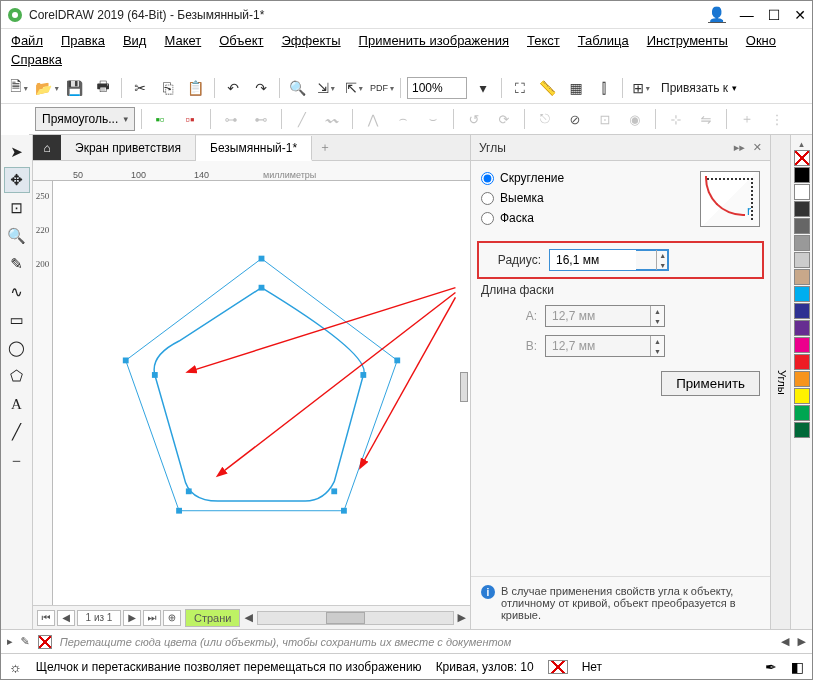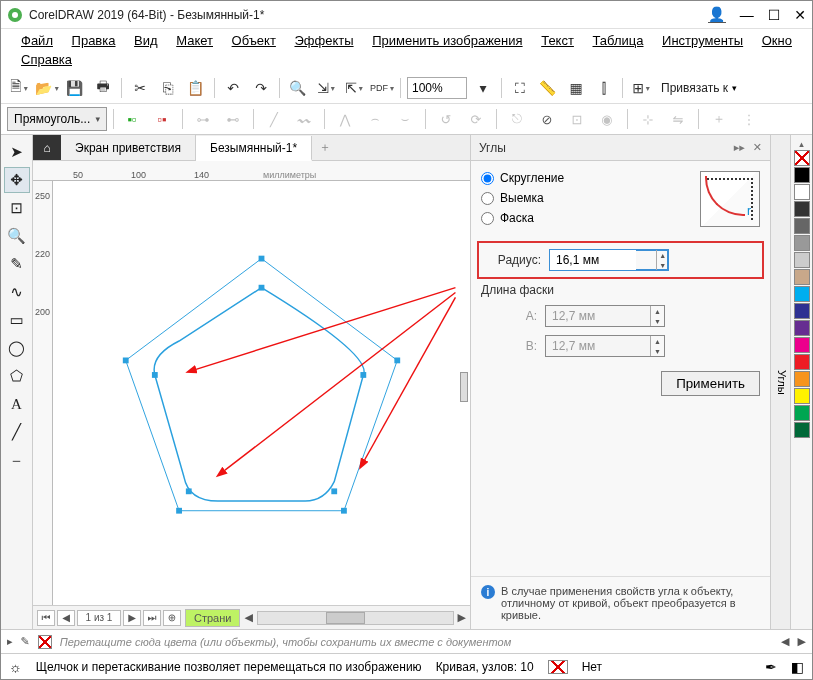--- a/index.html
+++ b/index.html
@@ -23,25 +23,24 @@
     padding: 0 6px;
     border-bottom: 1px solid #e0e0e0;
   }
   .titlebar .app-icon { width: 16px; height: 16px; margin-right: 6px; }
   .titlebar .title { flex: 1; font-size: 12px; color: #222; }
   .titlebar .win-btns { display: flex; gap: 14px; align-items: center; }
   .titlebar .win-btns span { font-size: 14px; cursor: default; }
   .titlebar .extra-icon { margin-right: 14px; font-size: 14px; color: #333; border-bottom:1px solid #555;}
   
   .menubar {
-    padding: 4px 20px 6px;
+    padding: 4px 10px 6px;
     display: flex;
     flex-wrap: wrap;
     gap: 4px 18px;
-    justify-content: space-between;
   }
   .menubar span { color: #000; font-size: 13px; cursor: default; }
   .menubar span u { text-decoration: underline; }
   
   .toolbar {
     display: flex;
     align-items: center;
     gap: 4px;
     padding: 3px 6px;
     border-bottom: 1px solid #ddd;
@@ -59,21 +58,21 @@
   .tbtn.drop::after { content: "▾"; font-size: 8px; margin-left: 2px; color:#666; }
   .sep { width: 1px; height: 20px; background: #ccc; margin: 0 2px; }
   .zoom-field {
     width: 60px; height: 22px;
     border: 1px solid #aaa;
     padding: 0 4px;
     font-size: 12px;
   }
   .snap-label { font-size: 12px; margin-left: 4px; color:#222;}
   
-  .propbar { border-bottom: 1px solid #ccc; }
+  .propbar { border-bottom: 1px solid #ccc; margin-left: 28px; }
   .shape-select {
     height: 24px; border: 1px solid #999; background: #eee;
     display: inline-flex; align-items: center; padding: 0 6px; gap: 4px;
     font-size: 12px; min-width: 100px;
   }
   .shape-select::after { content:"▾"; font-size:9px; margin-left:auto; color:#555;}
   .pb-icons { display:flex; gap:6px; align-items:center;}
   .pb-icons .tbtn { color:#555; font-size:13px; }
   .dim { opacity: 0.35; }
   
@@ -150,21 +149,22 @@
   }
   .ruler-v {
     width: 20px;
     background:#f8f8f8;
     border-right:1px solid #bbb;
     font-size:9px;
     color:#555;
     display:flex; flex-direction:column;
     align-items:center;
     padding-top: 10px;
-    gap: 48px;
+    gap: 24px;
+    font-family: Liberation Serif, serif;
   }
   .canvas {
     flex:1;
     position:relative;
     background:#fff;
     overflow:hidden;
   }
   .canvas svg { position:absolute; inset:0; }
   .hscroll {
     height: 24px;

